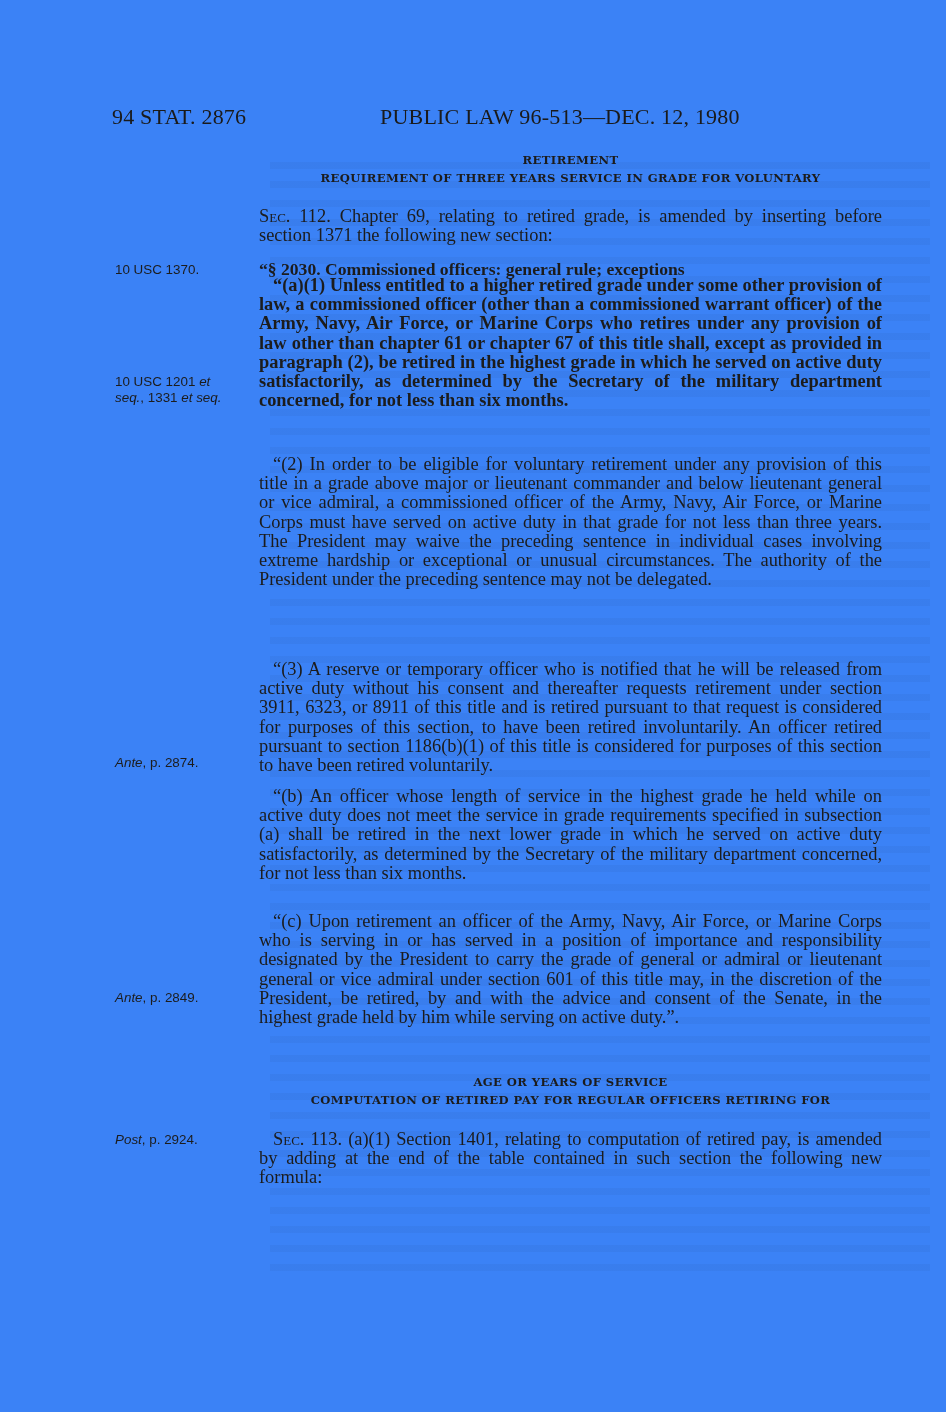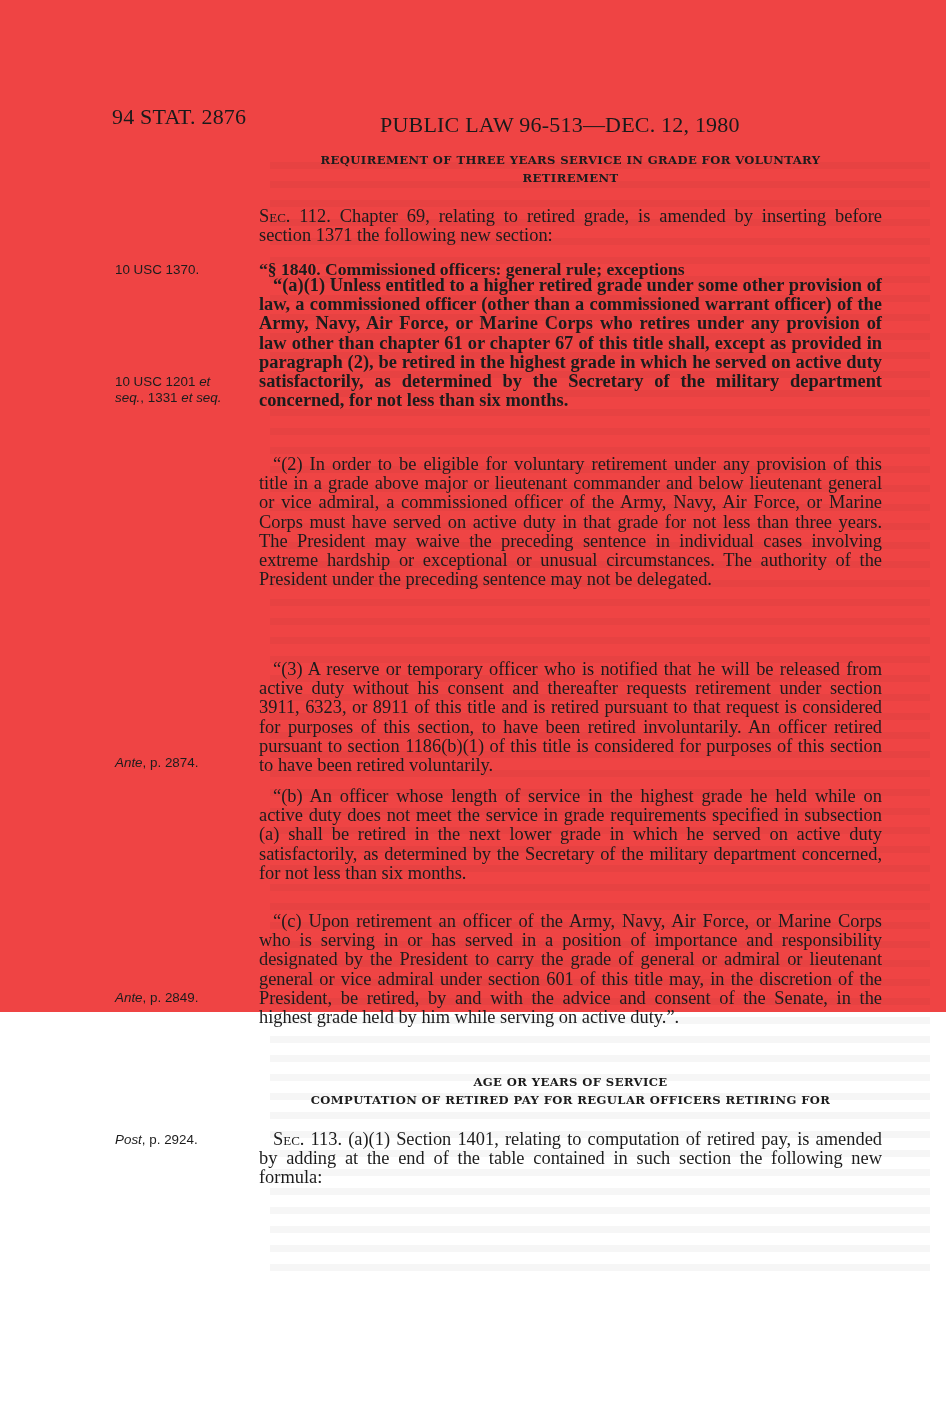--- a/index.html
+++ b/index.html
@@ -11,22 +11,22 @@
       width: 946px;
       height: 1412px;
       position: relative;
       overflow: hidden;
       font-family: "DejaVu Serif", "Liberation Serif", serif;
       color: #1c1c1c;
     }
     .page {
       position: absolute;
       left: 0; top: 0;
-      width: 946px; height: 1012px;
-      background: #ef4444;
+      width: 946px; height: 1412px;
+      background: #3b82f6;
     }
     
     .showthrough {
       position: absolute;
       left: 270px; top: 150px;
       width: 660px; height: 1130px;
       background:
         repeating-linear-gradient(to bottom,
           rgba(0,0,0,0) 0px, rgba(0,0,0,0) 12px,
           rgba(0,0,0,0.035) 12px, rgba(0,0,0,0.035) 19px);
@@ -44,21 +44,20 @@
     }
     .running-head .stat {
       position: absolute;
       left: 0;
       top: 0;
     }
     .running-head .law {
       position: absolute;
       left: 268px;
       top: 0;
-      margin-top: 8px;
     }
     .body-col {
       position: absolute;
       left: 259px;
       width: 623px;
       font-family: "Liberation Serif", "DejaVu Serif", serif;
       font-size: 18.4px;
       line-height: 19.2px;
       color: #1c1c1c;
     }
@@ -101,30 +100,30 @@
 <div class="page">
 
   <div class="showthrough"></div>
 
   <div class="running-head">
     <span class="stat">94 STAT. 2876</span>
     <span class="law">PUBLIC LAW 96-513—DEC. 12, 1980</span>
   </div>
 
   <div class="body-col caption" style="top:151px;">
+    <div>RETIREMENT</div>
     <div>REQUIREMENT OF THREE YEARS SERVICE IN GRADE FOR VOLUNTARY</div>
-    <div>RETIREMENT</div>
   </div>
 
   <div class="body-col" style="top:207px;">
     <p class="para" style="text-indent:0;"><span class="sc">Sec.</span><span> 112. Chapter 69, relating to retired grade, is amended by inserting before section 1371 the following new section:</span></p>
   </div>
 
   <div class="body-col" style="top:260px;">
-    <p class="heading">“§ 1840. Commissioned officers: general rule; exceptions</p>
+    <p class="heading">“§ 2030. Commissioned officers: general rule; exceptions</p>
   </div>
 
   <div class="body-col" style="top:276px;font-weight:bold;">
     <p class="para">“(a)(1) Unless entitled to a higher retired grade under some other provision of law, a commissioned officer (other than a commissioned warrant officer) of the Army, Navy, Air Force, or Marine Corps who retires under any provision of law other than chapter 61 or chapter 67 of this title shall, except as provided in paragraph (2), be retired in the highest grade in which he served on active duty satisfactorily, as determined by the Secretary of the military department concerned, for not less than six months.</p>
   </div>
 
   <div class="body-col" style="top:455px;">
     <p class="para">“(2) In order to be eligible for voluntary retirement under any provision of this title in a grade above major or lieutenant commander and below lieutenant general or vice admiral, a commissioned officer of the Army, Navy, Air Force, or Marine Corps must have served on active duty in that grade for not less than three years. The President may waive the preceding sentence in individual cases involving extreme hardship or exceptional or unusual circumstances. The authority of the President under the preceding sentence may not be delegated.</p>
   </div>
 

